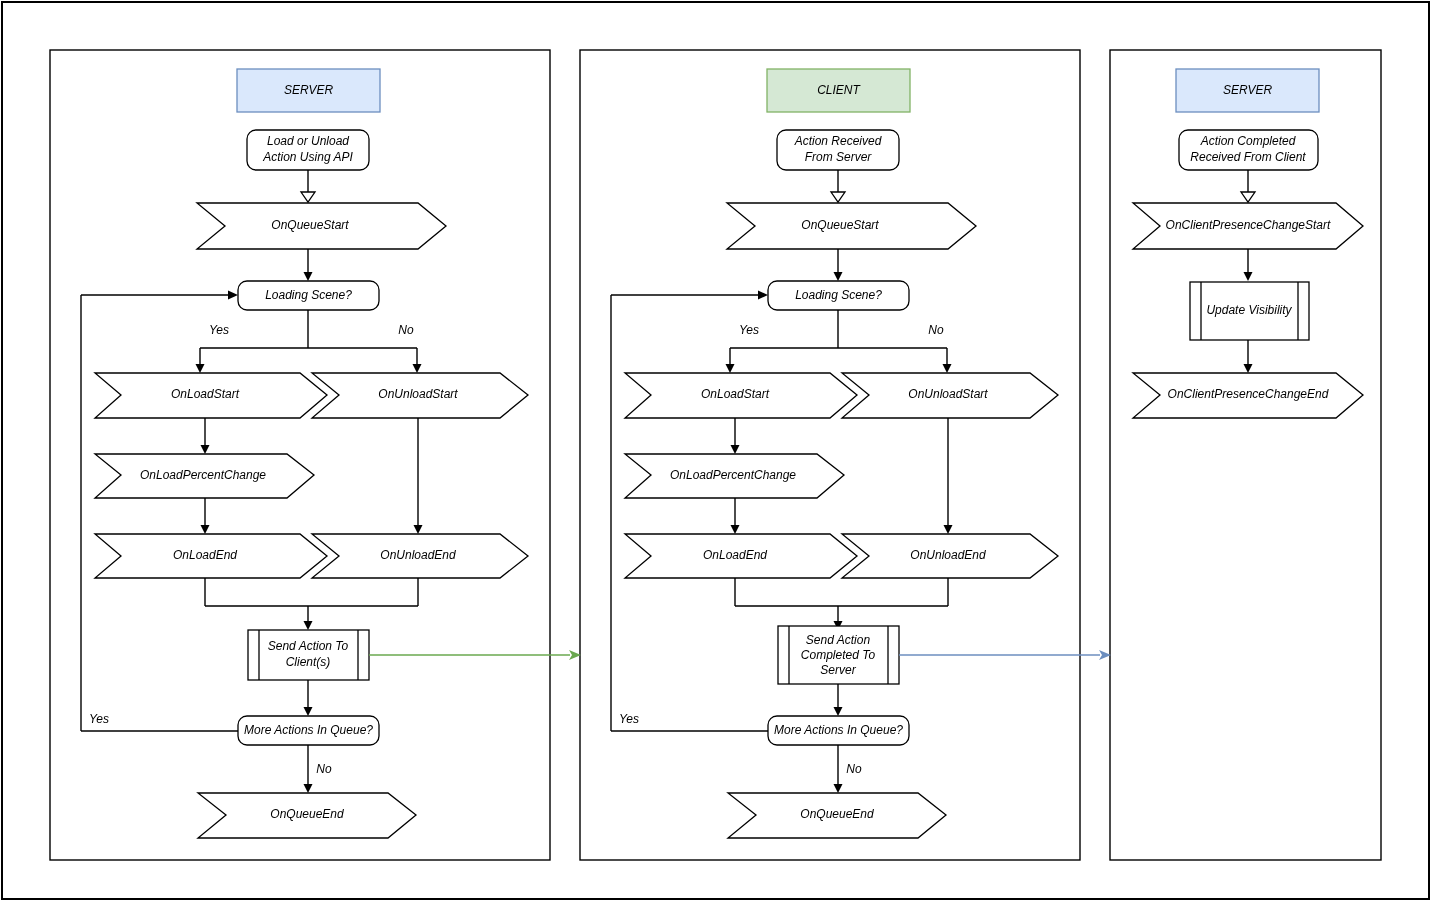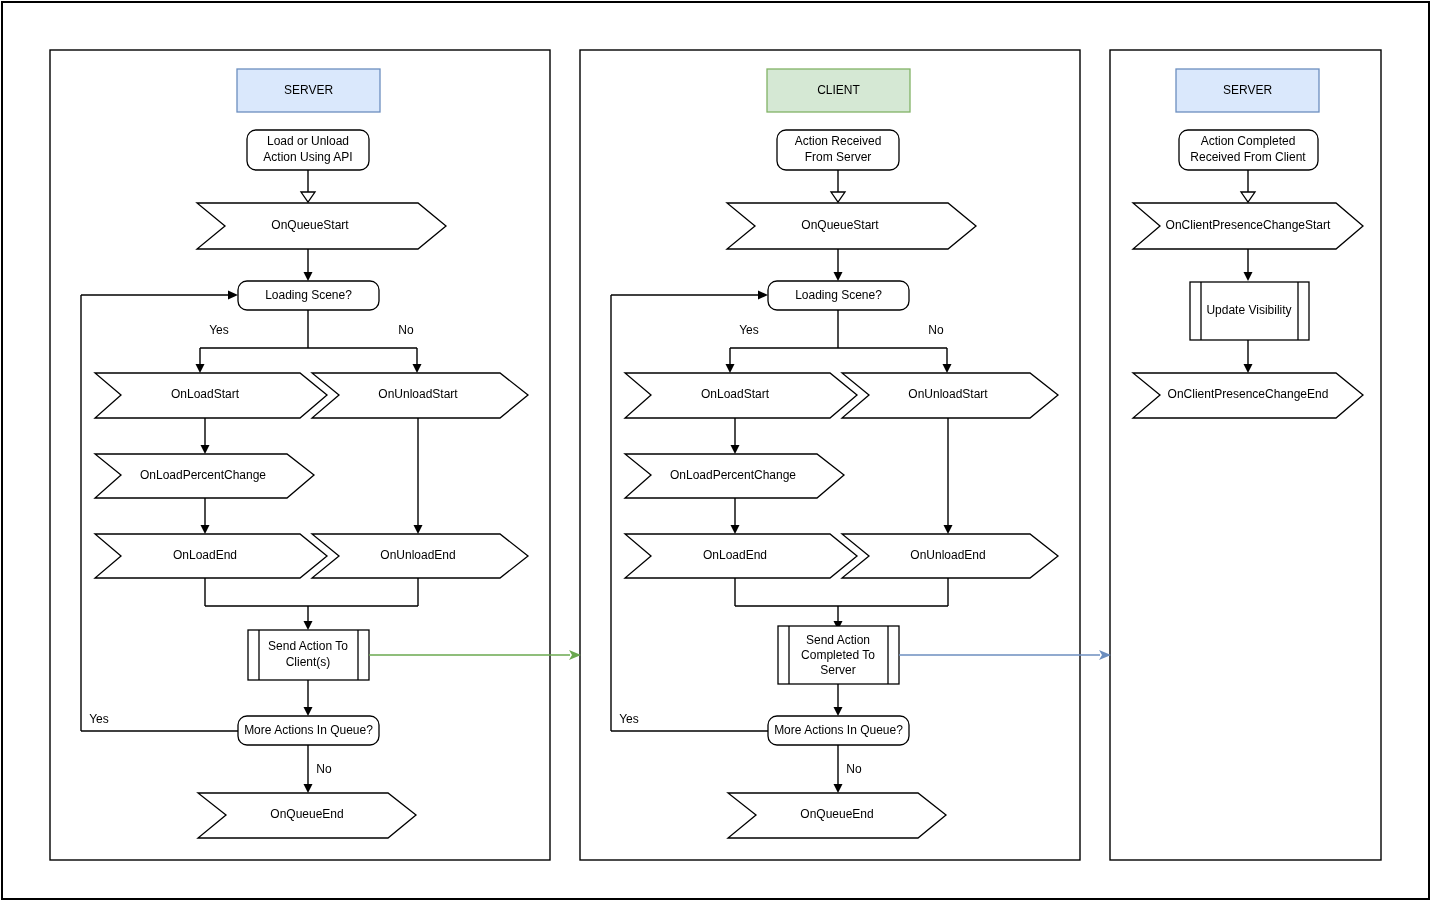--- a/index.html
+++ b/index.html
@@ -10,20 +10,21 @@
   body {
     width: 1431px;
     height: 901px;
     font-family: "Liberation Sans", sans-serif;
     overflow: hidden;
   }
   #diagram-root {
     position: relative;
     width: 1431px;
     height: 901px;
+    font-style: italic;
   }
   svg {
     display: block;
   }
   .shape-text {
     font-family: "Liberation Sans", sans-serif;
     font-size: 12px;
     fill: #000000;
     text-anchor: middle;
     dominant-baseline: middle;

